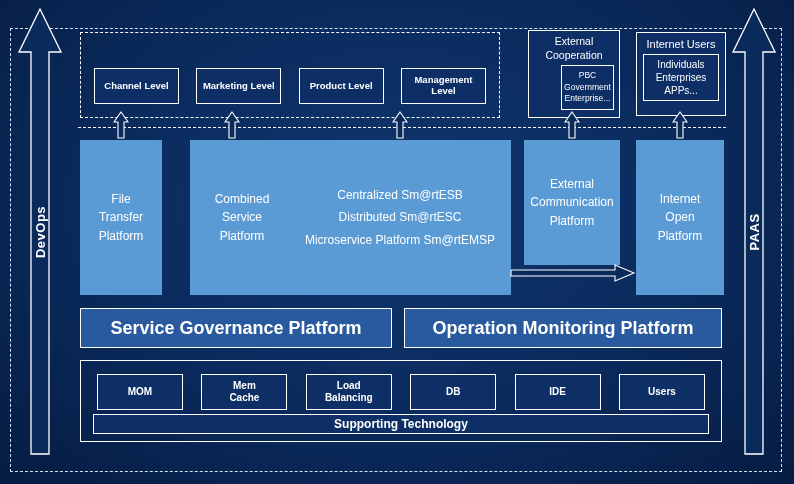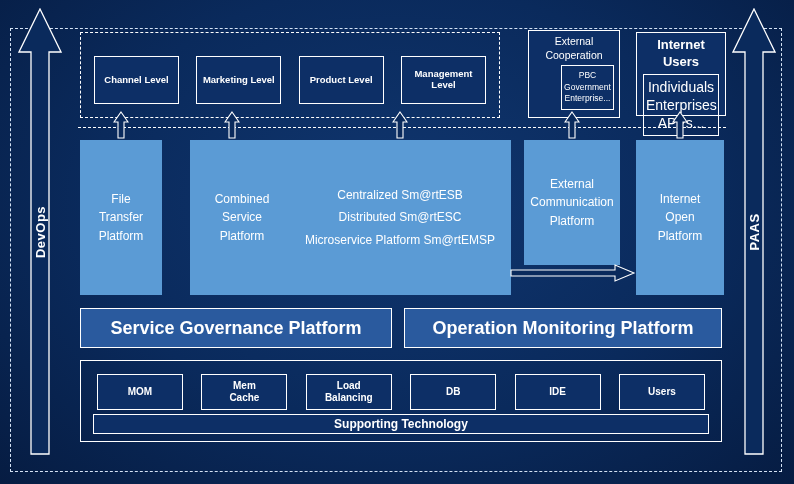--- a/index.html
+++ b/index.html
@@ -31,43 +31,43 @@
   }
 
   
   .levels-box {
     position:absolute; left:80px; top:32px; width:420px; height:86px;
     border:1px dashed #fff;
     display:flex; align-items:flex-end; justify-content:space-between;
     padding:0 13px 13px 13px;
   }
   .level-box {
-    width:85px; height:48px; border:1px solid #fff; background:#0d2f66;
+    width:85px; height:36px; border:1px solid #fff; background:#0d2f66;
     display:flex; align-items:center; justify-content:center;
     font-size:9.5px; font-weight:bold; text-align:center; line-height:1.15;
   }
 
   
   .ext-coop {
     position:absolute; left:528px; top:30px; width:92px; height:88px;
     border:1px solid #fff; background:#0d2f66; text-align:center; padding:4px 5px;
   }
   .ext-coop .title { font-size:10.5px; line-height:1.3; }
   .ext-coop .inner {
     margin-top:3px; border:1px solid #fff; font-size:8.5px; line-height:1.35;
     padding:4px 2px;
     margin-left:27px;
   }
   .inet-users {
     position:absolute; left:636px; top:32px; width:90px; height:84px;
     border:1px solid #fff; background:#0d2f66; text-align:center; padding:4px 6px;
   }
-  .inet-users .title { font-size:13px; font-weight:bold; line-height:1.3; }
+  .inet-users .title { font-size:11px; font-weight:normal; line-height:1.3; }
   .inet-users .inner {
-    margin-top:3px; border:1px solid #fff; font-size:14px; line-height:1.3;
+    margin-top:3px; border:1px solid #fff; font-size:10px; line-height:1.3;
     padding:3px 2px;
   }
 
   
   .dash-line { position:absolute; left:78px; top:127px; width:648px; border-top:1px dashed #fff; }
   .up-arrow { position:absolute; top:111px; width:16px; height:28px; }
 
   
   .platform {
     position:absolute; top:140px; height:155px; background:#5b9bd5;

